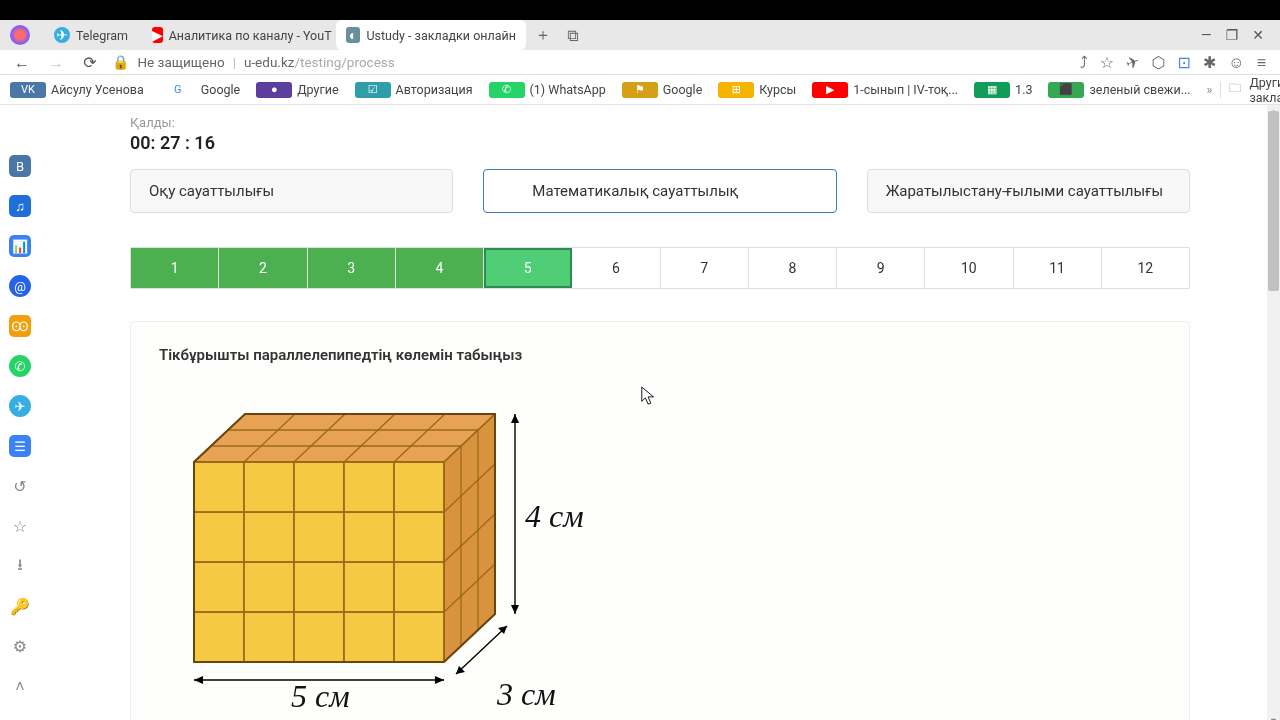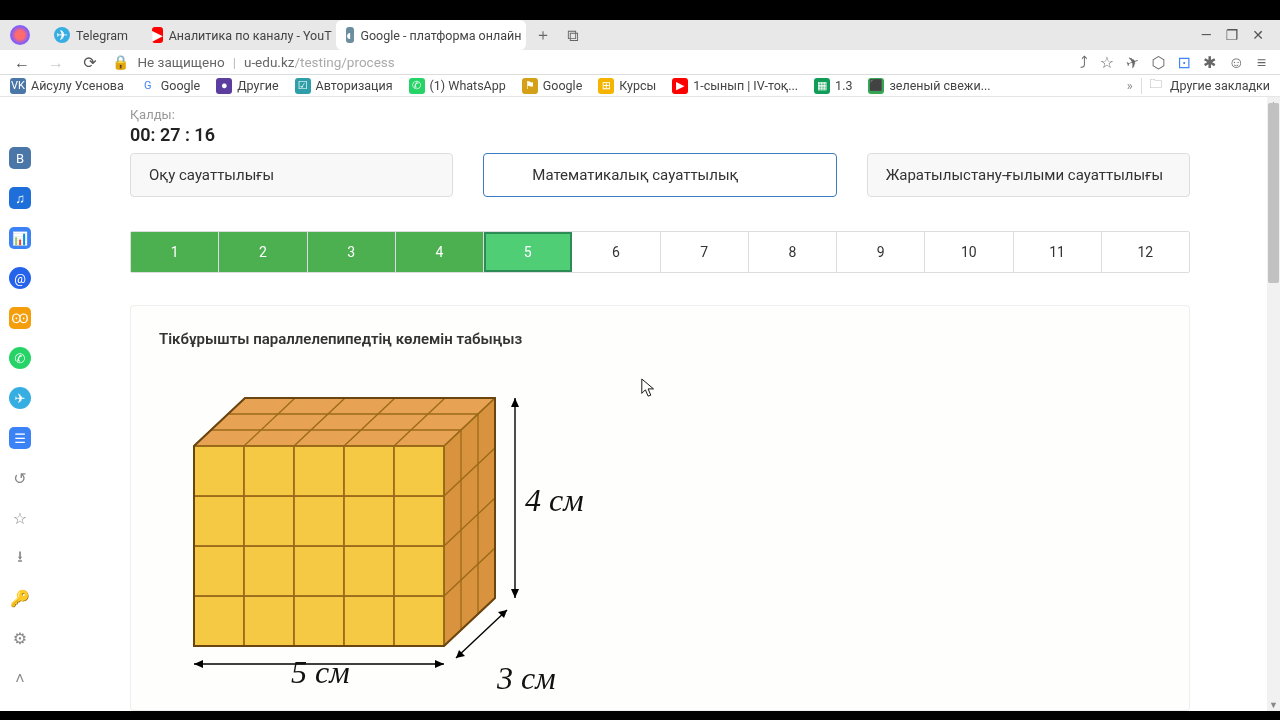--- a/index.html
+++ b/index.html
@@ -102,21 +102,21 @@
     display:flex;
     align-items:center;
     padding: 0 10px;
     gap: 16px;
     font-size: 12.5px;
     color:#444;
   }
   .bm-item { display:flex; align-items:center; gap:5px; white-space:nowrap; }
   .bm-overflow { margin-left:auto; display:flex; align-items:center; gap:8px;}
   .bm-icon {
-    width:16px; height:16px; border-radius:3px;
+    width:36px; height:16px; border-radius:3px;
     display:inline-flex; align-items:center; justify-content:center;
     font-size:11px; color:#fff;
   }
 
   .content-wrap {
     flex:1;
     background:#fff;
     display:flex;
     position:relative;
   }
@@ -145,21 +145,21 @@
   }
   .container {
     width:1060px;
     margin: 0 auto;
     padding-top: 10px;
   }
   .header-row {
     display:flex;
     justify-content:space-between;
     align-items:flex-start;
-    margin-bottom: 8px;
+    margin-bottom: 16px;
     flex-direction: column;
   }
   .timer-area { font-size: 13px; color:#999;}
   .timer-value { font-size: 18px; font-weight:600; color:#222; margin-top:2px;}
   .btn-row { display:flex; gap:8px;}
   .btn {
     padding: 10px 18px;
     border-radius:6px;
     font-size:14.5px;
     color:#fff;
@@ -269,21 +269,21 @@
         <div class="tab">
           <span class="fav" style="background: rgb(55, 174, 226); color: rgb(255, 255, 255); border-radius: 50%;">✈</span>
           <span>Telegram</span>
         </div>
         <div class="tab">
           <span class="fav" style="background: rgb(255, 0, 0); color: rgb(255, 255, 255); border-radius: 3px;">▶</span>
           <span>Аналитика по каналу - YouT</span>
         </div>
         <div class="tab active">
           <span class="fav" style="background: rgb(107, 142, 158); color: rgb(255, 255, 255); border-radius: 3px;">◐</span>
-          <span>Google - платформа онлайн</span>
+          <span>Ustudy - закладки онлайн</span>
         </div>
       </div>
     <div class="tab-plus">＋</div>
     <div class="tab-extra">⧉</div>
     <div class="win-controls">
       <span>―</span>
       <span>❐</span>
       <span>✕</span>
     </div>
   </div>
@@ -471,21 +471,21 @@
                 <polygon points="356,232 352,223 360,223" fill="#000"></polygon>
                 <line x1="297" y1="292" x2="348" y2="244" stroke="#000" stroke-width="1.4"></line>
                 <polygon points="348,244 339,246 345,252" fill="#000"></polygon>
                 <polygon points="297,292 306,290 300,284" fill="#000"></polygon>
                 <line x1="35" y1="298" x2="285" y2="298" stroke="#000" stroke-width="1.4"></line>
                 <polygon points="35,298 44,294 44,302" fill="#000"></polygon>
                 <polygon points="285,298 276,294 276,302" fill="#000"></polygon>
               </svg>
             <div class="dim-label" id="dim-h" style="left: 366px; top: 116px;">4 см</div>
             <div class="dim-label" id="dim-d" style="left: 338px; top: 294px;">3 см</div>
-            <div class="dim-label" id="dim-w" style="left: 132px; top: 288px;">5 см</div>
+            <div class="dim-label" id="dim-w" style="left: 132px; top: 296px;">5 см</div>
           </div>
         </div>
       </div>
 
       <div class="scrollbar">
         <div class="scrollbar-arrow" style="top:0;">▲</div>
         <div class="scrollbar-thumb"></div>
         <div class="scrollbar-arrow" style="bottom:0;">▼</div>
       </div>
 

